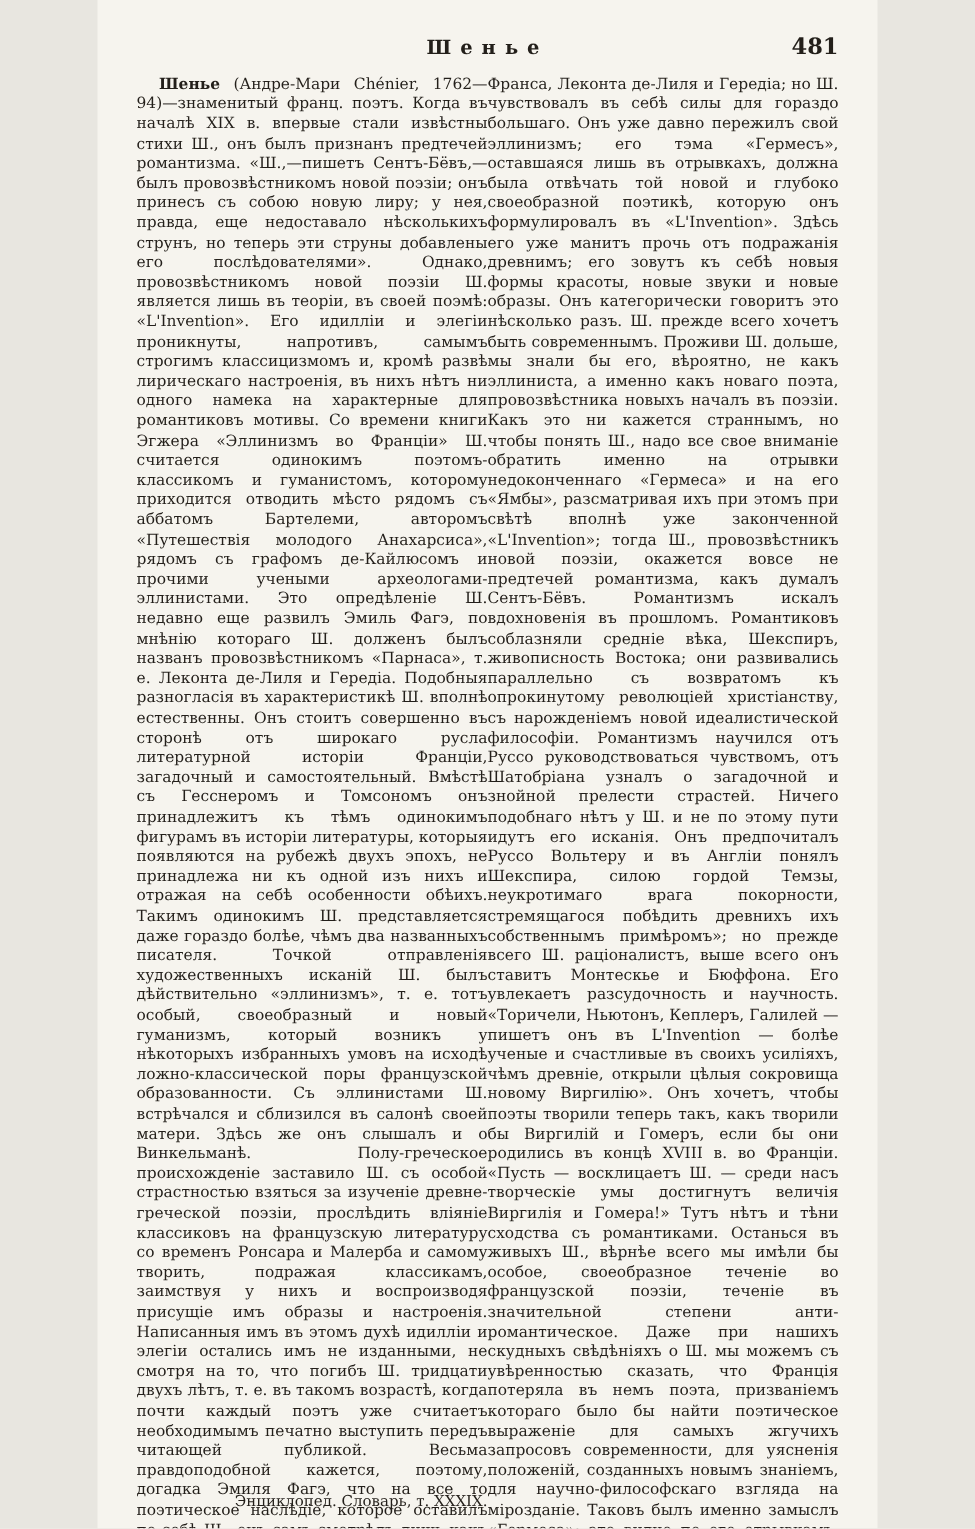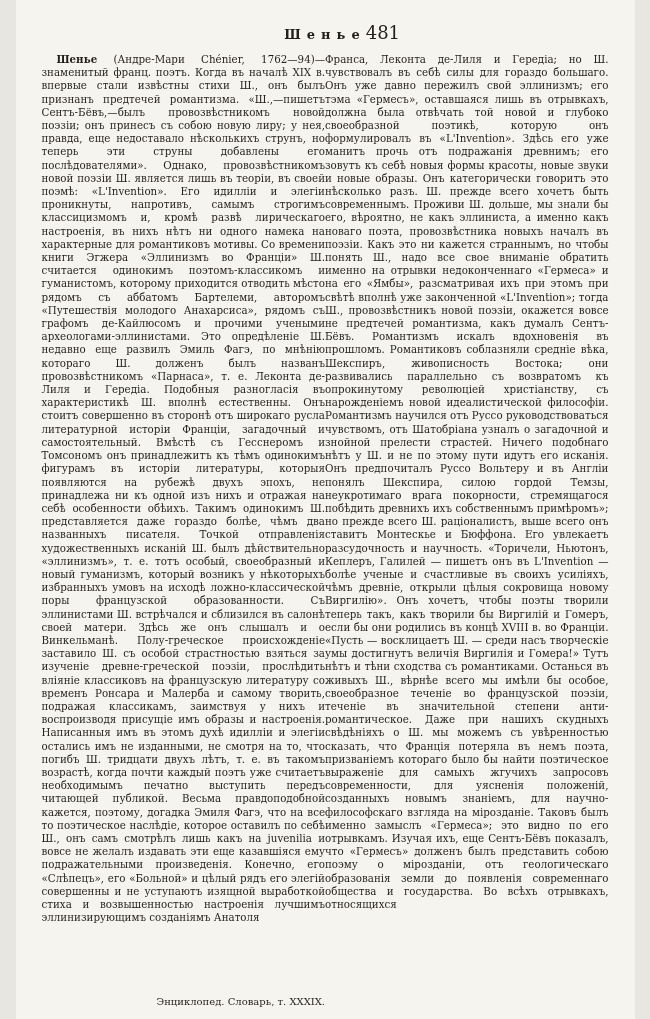--- a/index.html
+++ b/index.html
@@ -2,21 +2,21 @@
 <html lang="ru"><head>
 <meta charset="utf-8">
 <style>
   html, body {
     margin: 0;
     padding: 0;
     background: #e8e6e0;
   }
   .page {
     position: relative;
-    width: 619px;
+    width: 520px;
     height: 1019px;
     margin: 0 auto;
     background: #f6f4ee;
     box-sizing: border-box;
     padding: 22px 26px 0 26px;
     overflow: hidden;
     font-family: "DejaVu Serif", "Liberation Serif", serif;
     color: #231f1a;
   }
   .page-header {
@@ -27,22 +27,23 @@
   }
   .running-head {
     grid-column: 2;
     text-align: center;
     font-weight: bold;
     font-size: 13px;
     letter-spacing: 6px;
   }
   .page-number {
     grid-column: 3;
-    font-weight: normal;
-    font-size: 18px;
+    text-align: right;
+    font-weight: bold;
+    font-size: 15px;
   }
   .text-columns {
     display: flex;
     margin-top: 6px;
   }
   .col {
     flex: 1 1 0;
     min-width: 0;
     text-align: justify;
     font-size: 10.3px;

